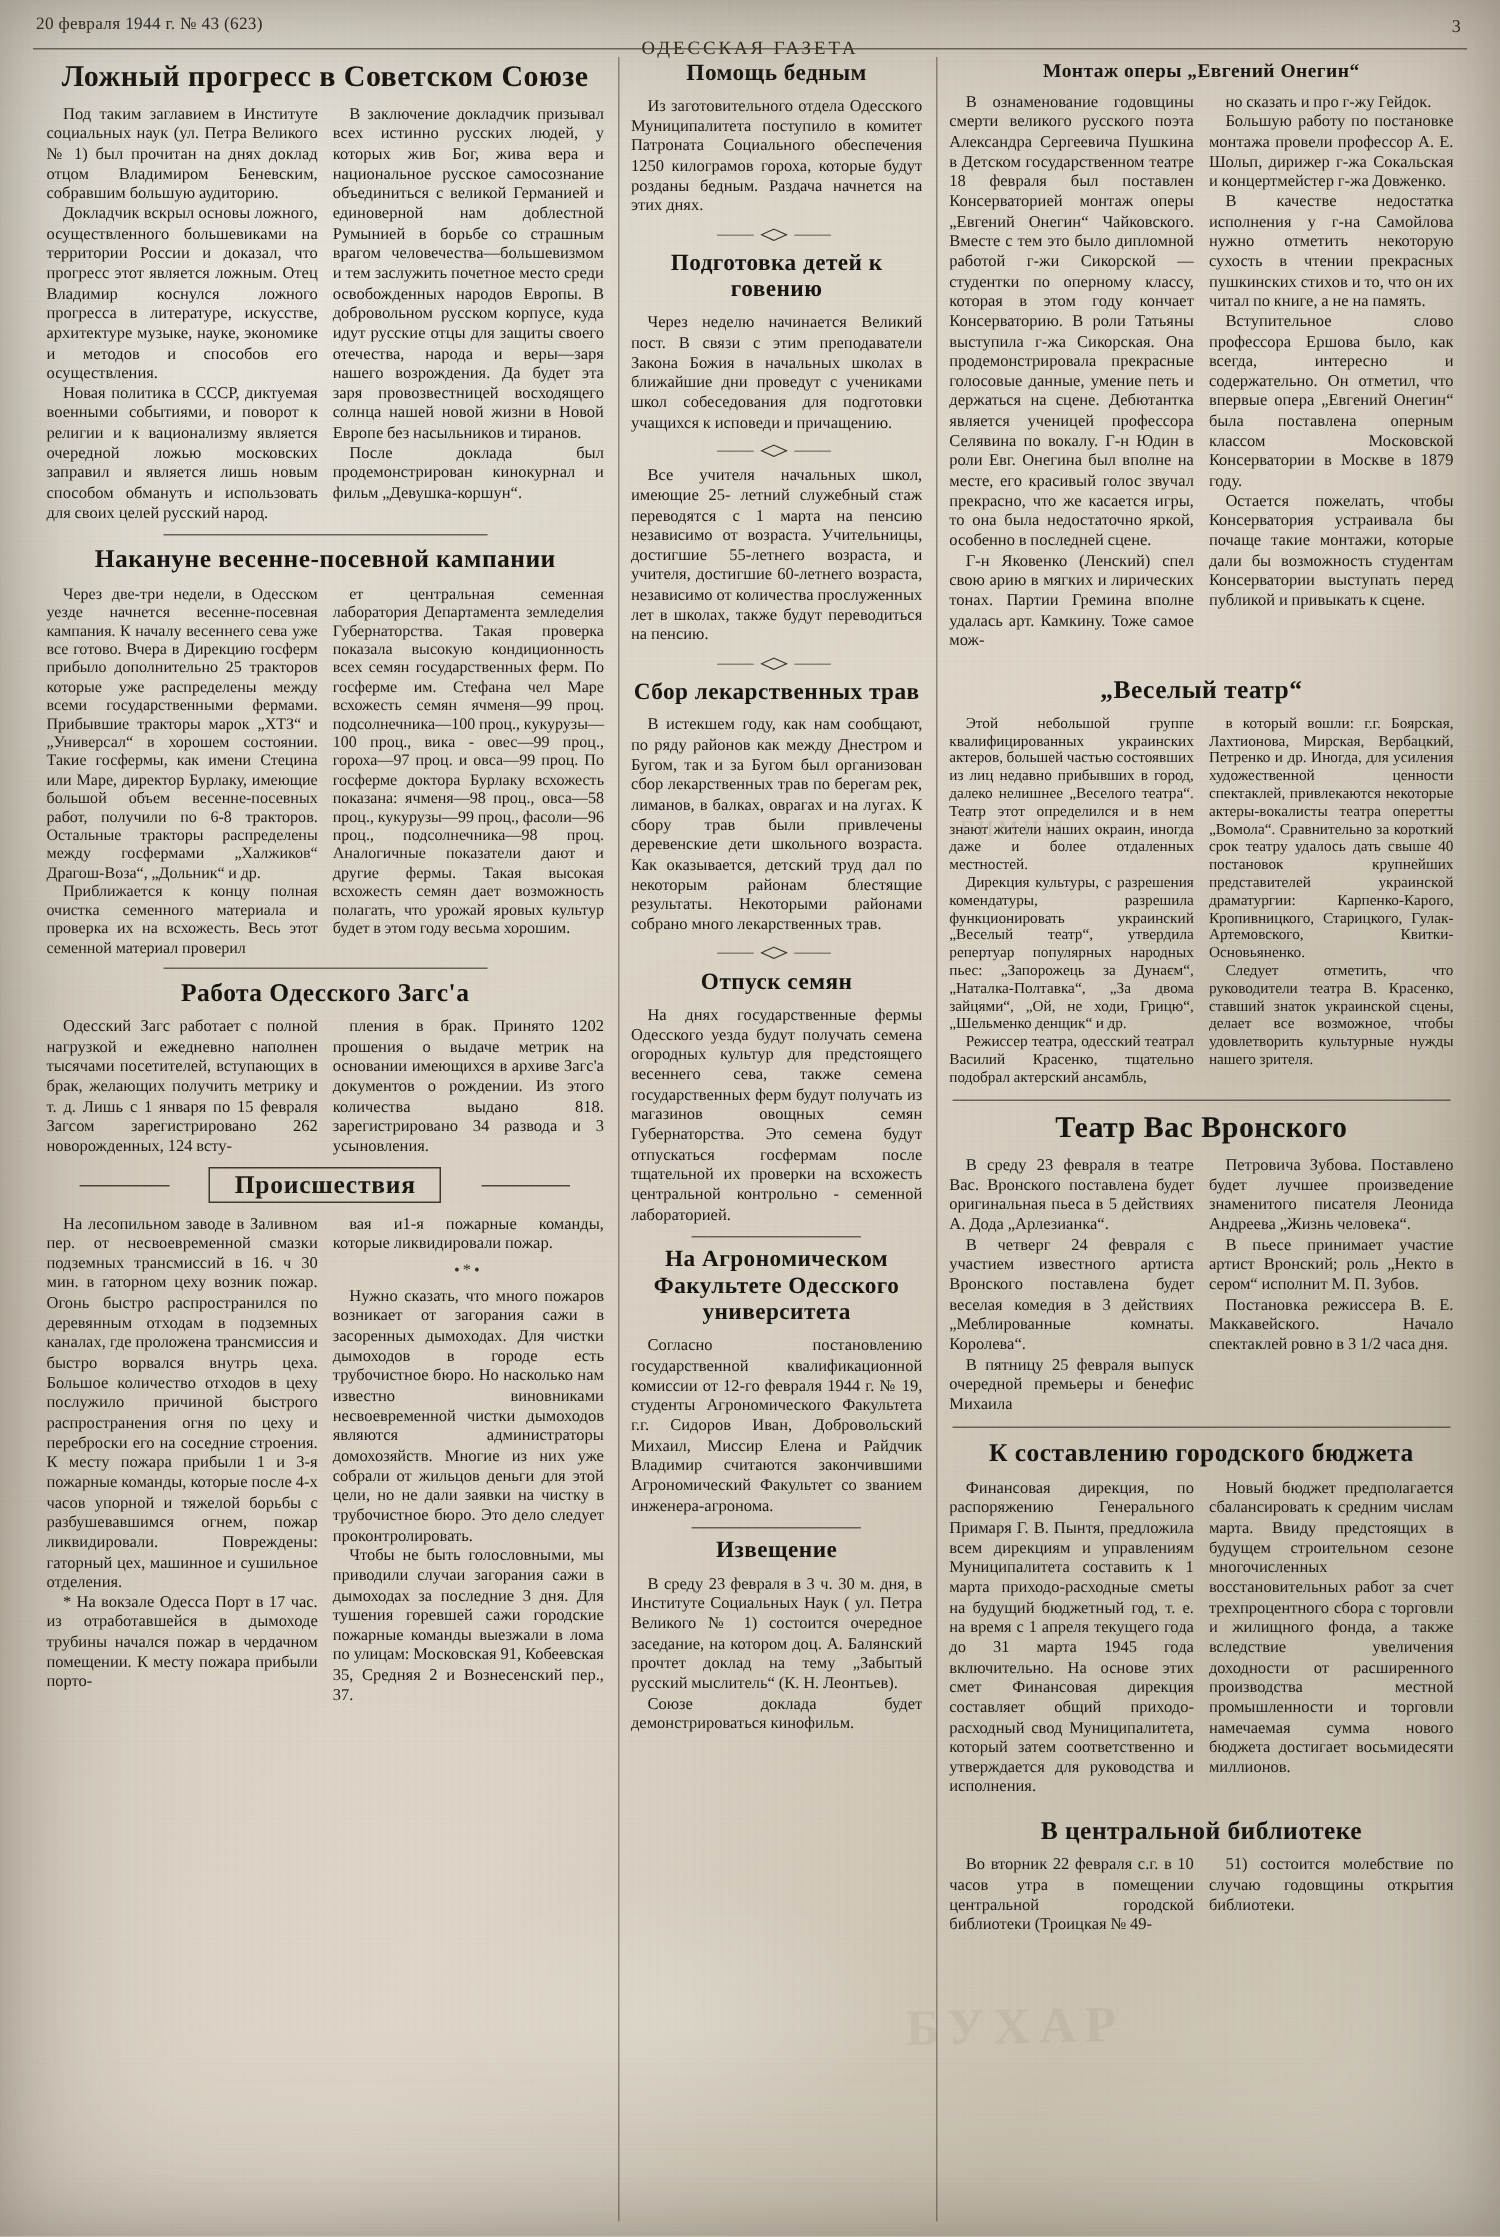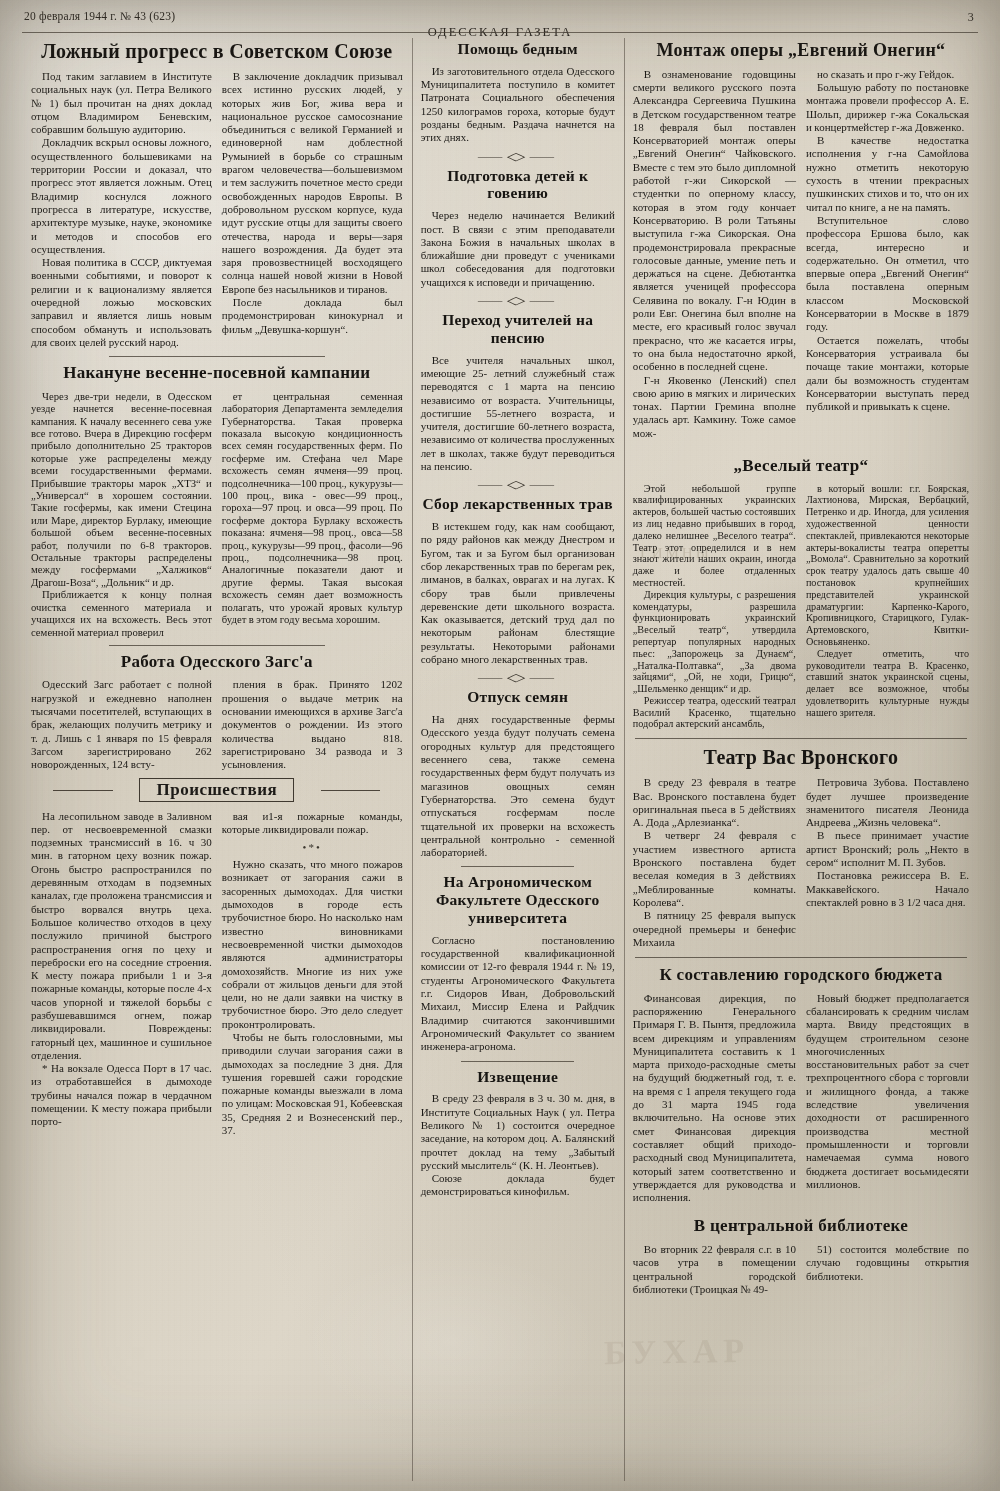--- a/index.html
+++ b/index.html
@@ -74,21 +74,21 @@
     font-size:20px;
     font-weight:700;
     text-align:center;
     line-height:1.15;
     margin:2px 0 7px 0;
     color:#171512;
     letter-spacing:.3px;
   }
   h2.head.sm{font-size:17px;}
   h2.head.xs{font-size:15.5px;}
-  h2.head.lg{font-size:18px;}
+  h2.head.lg{font-size:13px;}
   .subcols{display:flex;gap:10px;}
   .subcol{flex:1;}
   p{
     margin:0 0 0 0;
     font-size:11px;
     line-height:13.3px;
     text-align:justify;
     text-indent:11px;
     hyphens:auto;
     -webkit-hyphens:auto;
@@ -196,21 +196,21 @@
           <p>После доклада был продемонстрирован кинокурнал и фильм „Девушка-коршун“.</p>
         </div>
       </div>
 
       <div class="hr-short"></div>
 
       <h2 class="head sm">Накануне весенне-посевной кампании</h2>
       <div class="subcols">
         <div class="subcol">
           <p class="small">Через две-три недели, в Одесском уезде начнется весенне-посевная кампания. К началу весеннего сева уже все готово. Вчера в Дирекцию госферм прибыло дополнительно 25 тракторов которые уже распределены между всеми государственными фермами. Прибывшие тракторы марок „ХТЗ“ и „Универсал“ в хорошем состоянии. Такие госфермы, как имени Стецина или Маре, директор Бурлаку, имеющие большой объем весенне-посевных работ, получили по 6-8 тракторов. Остальные тракторы распределены между госфермами „Халжиков“ Драгош-Воза“, „Дольник“ и др.</p>
-          <p class="small">Приближается к концу полная очистка семенного материала и учащихся их на всхожесть. Весь этот семенной материал проверил</p>
+          <p class="small">Приближается к концу полная очистка семенного материала и проверка их на всхожесть. Весь этот семенной материал проверил</p>
         </div>
         <div class="subcol">
           <p class="small">ет центральная семенная лаборатория Департамента земледелия Губернаторства. Такая проверка показала высокую кондиционность всех семян государственных ферм. По госферме им. Стефана чел Маре всхожесть семян ячменя—99 проц. подсолнечника—100 проц., кукурузы—100 проц., вика - овес—99 проц., гороха—97 проц. и овса—99 проц. По госферме доктора Бурлаку всхожесть показана: ячменя—98 проц., овса—58 проц., кукурузы—99 проц., фасоли—96 проц., подсолнечника—98 проц. Аналогичные показатели дают и другие фермы. Такая высокая всхожесть семян дает возможность полагать, что урожай яровых культур будет в этом году весьма хорошим.</p>
         </div>
       </div>
 
       <div class="hr-short"></div>
 
       <h2 class="head sm">Работа Одесского Загс'а</h2>
       <div class="subcols">
@@ -248,21 +248,20 @@
       <h2 class="head xs">Помощь бедным</h2>
       <p>Из заготовительного отдела Одесского Муниципалитета поступило в комитет Патроната Социального обеспечения 1250 килограмов гороха, которые будут розданы бедным. Раздача начнется на этих днях.</p>
 
       <div class="sep"><span class="orn">—◇—</span></div>
 
       <h2 class="head xs">Подготовка детей к говению</h2>
       <p>Через неделю начинается Великий пост. В связи с этим преподаватели Закона Божия в начальных школах в ближайшие дни проведут с учениками школ собеседования для подготовки учащихся к исповеди и причащению.</p>
 
       <div class="sep"><span class="orn">—◇—</span></div>
 
-      <h2 class="head xs">Переход учителей на пенсию</h2>
       <p>Все учителя начальных школ, имеющие 25- летний служебный стаж переводятся с 1 марта на пенсию независимо от возраста. Учительницы, достигшие 55-летнего возраста, и учителя, достигшие 60-летнего возраста, независимо от количества прослуженных лет в школах, также будут переводиться на пенсию.</p>
 
       <div class="sep"><span class="orn">—◇—</span></div>
 
       <h2 class="head xs">Сбор лекарственных трав</h2>
       <p>В истекшем году, как нам сообщают, по ряду районов как между Днестром и Бугом, так и за Бугом был организован сбор лекарственных трав по берегам рек, лиманов, в балках, оврагах и на лугах. К сбору трав были привлечены деревенские дети школьного возраста. Как оказывается, детский труд дал по некоторым районам блестящие результаты. Некоторыми районами собрано много лекарственных трав.</p>
 
       <div class="sep"><span class="orn">—◇—</span></div>
 
       <h2 class="head xs">Отпуск семян</h2>

